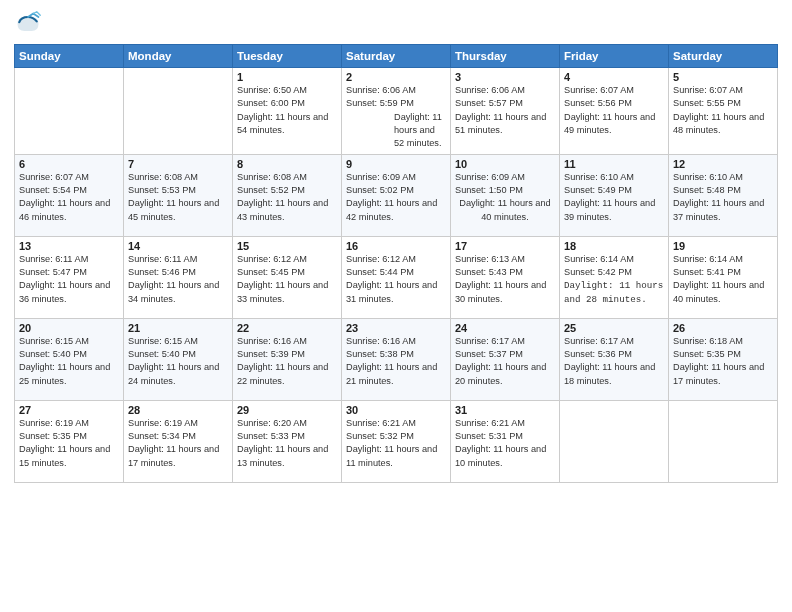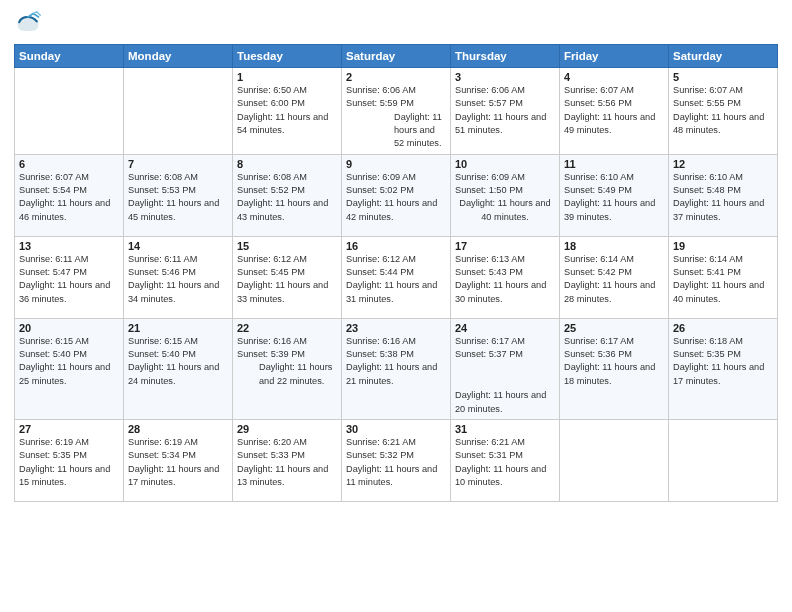--- a/index.html
+++ b/index.html
@@ -270,21 +270,21 @@
               <span style="display: block;">Sunrise: 6:13 AM</span>
               <span style="display: block;">Sunset: 5:43 PM</span>
               <span style="display: block;">Daylight: 11 hours and 30 minutes.</span>
             </div>
           </td>
           <td>
             <span class="day-num">18</span>
             <div class="day-info">
               <span style="display: block;">Sunrise: 6:14 AM</span>
               <span style="display: block;">Sunset: 5:42 PM</span>
-              <span style="display: block;">Daylight: 11 hours and 28 minutes.</span>
+              <span style="display: block; font-family: Liberation Mono, monospace;">Daylight: 11 hours and 28 minutes.</span>
             </div>
           </td>
           <td>
             <span class="day-num">19</span>
             <div class="day-info">
               <span style="display: block;">Sunrise: 6:14 AM</span>
               <span style="display: block;">Sunset: 5:41 PM</span>
               <span style="display: block;">Daylight: 11 hours and 40 minutes.</span>
             </div>
           </td>
@@ -304,37 +304,37 @@
               <span style="display: block;">Sunrise: 6:15 AM</span>
               <span style="display: block;">Sunset: 5:40 PM</span>
               <span style="display: block;">Daylight: 11 hours and 24 minutes.</span>
             </div>
           </td>
           <td>
             <span class="day-num">22</span>
             <div class="day-info">
               <span style="display: block;">Sunrise: 6:16 AM</span>
               <span style="display: block;">Sunset: 5:39 PM</span>
-              <span style="display: block; margin-left: 22px;">Daylight: 11 hours and 22 minutes.</span>
+              <span style="display: block;">Daylight: 11 hours and 22 minutes.</span>
             </div>
           </td>
           <td>
             <span class="day-num">23</span>
             <div class="day-info">
               <span style="display: block;">Sunrise: 6:16 AM</span>
               <span style="display: block;">Sunset: 5:38 PM</span>
               <span style="display: block;">Daylight: 11 hours and 21 minutes.</span>
             </div>
           </td>
           <td>
             <span class="day-num">24</span>
             <div class="day-info">
               <span style="display: block;">Sunrise: 6:17 AM</span>
               <span style="display: block;">Sunset: 5:37 PM</span>
-              <span style="display: block; margin-top: 28px;">Daylight: 11 hours and 20 minutes.</span>
+              <span style="display: block;">Daylight: 11 hours and 20 minutes.</span>
             </div>
           </td>
           <td>
             <span class="day-num">25</span>
             <div class="day-info">
               <span style="display: block;">Sunrise: 6:17 AM</span>
               <span style="display: block;">Sunset: 5:36 PM</span>
               <span style="display: block;">Daylight: 11 hours and 18 minutes.</span>
             </div>
           </td>

